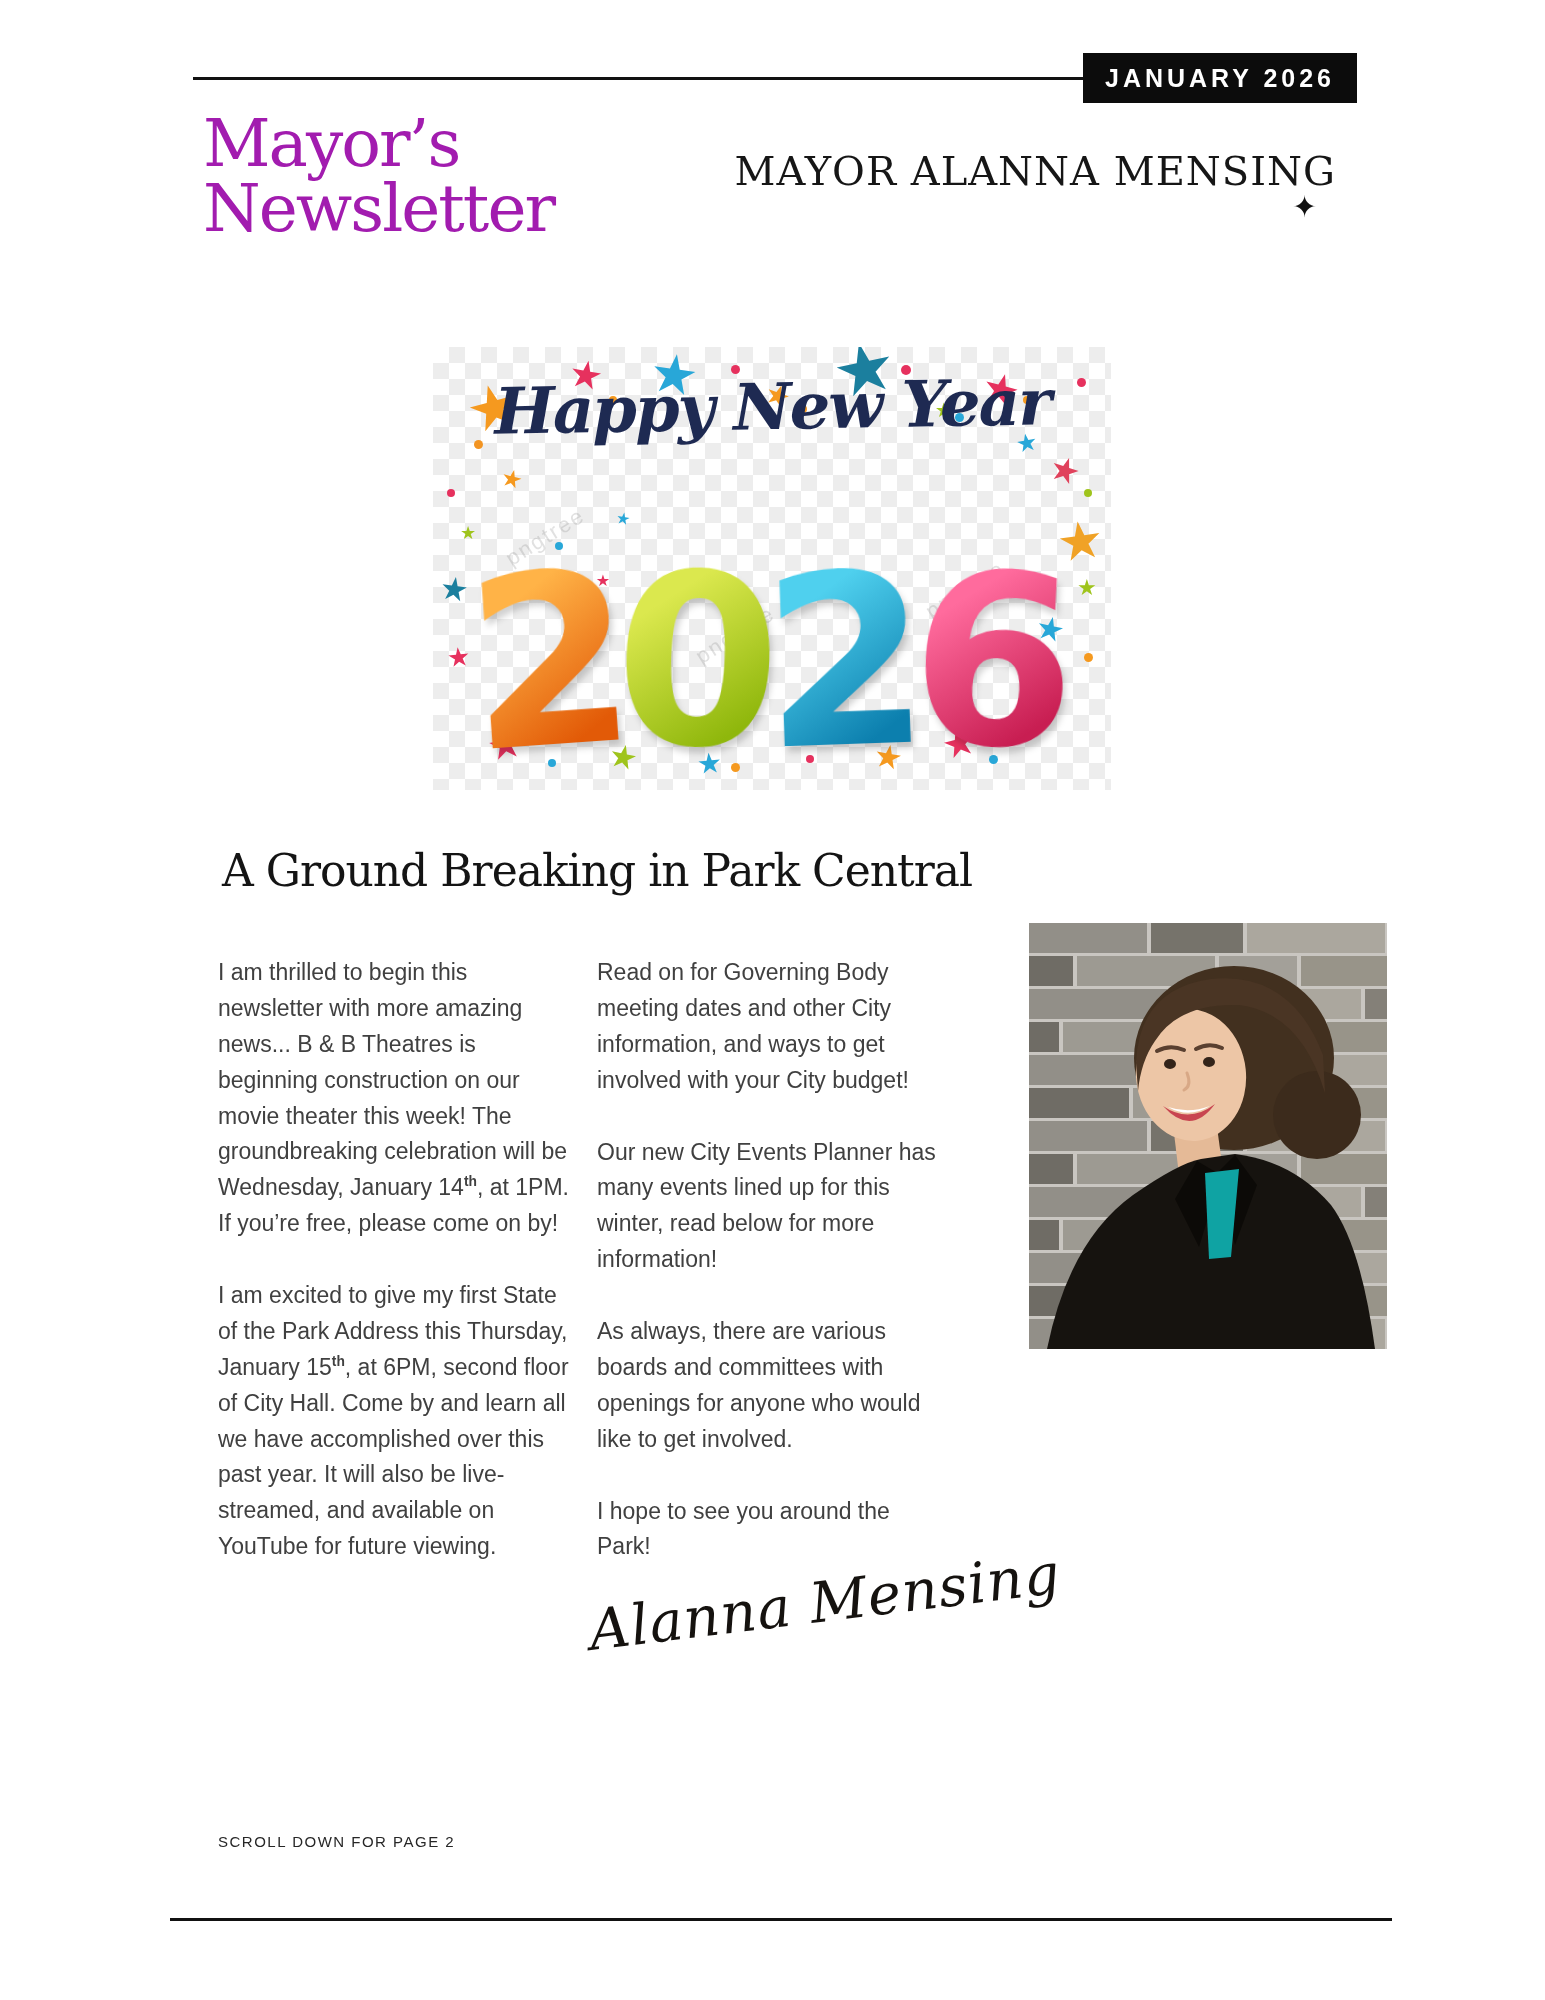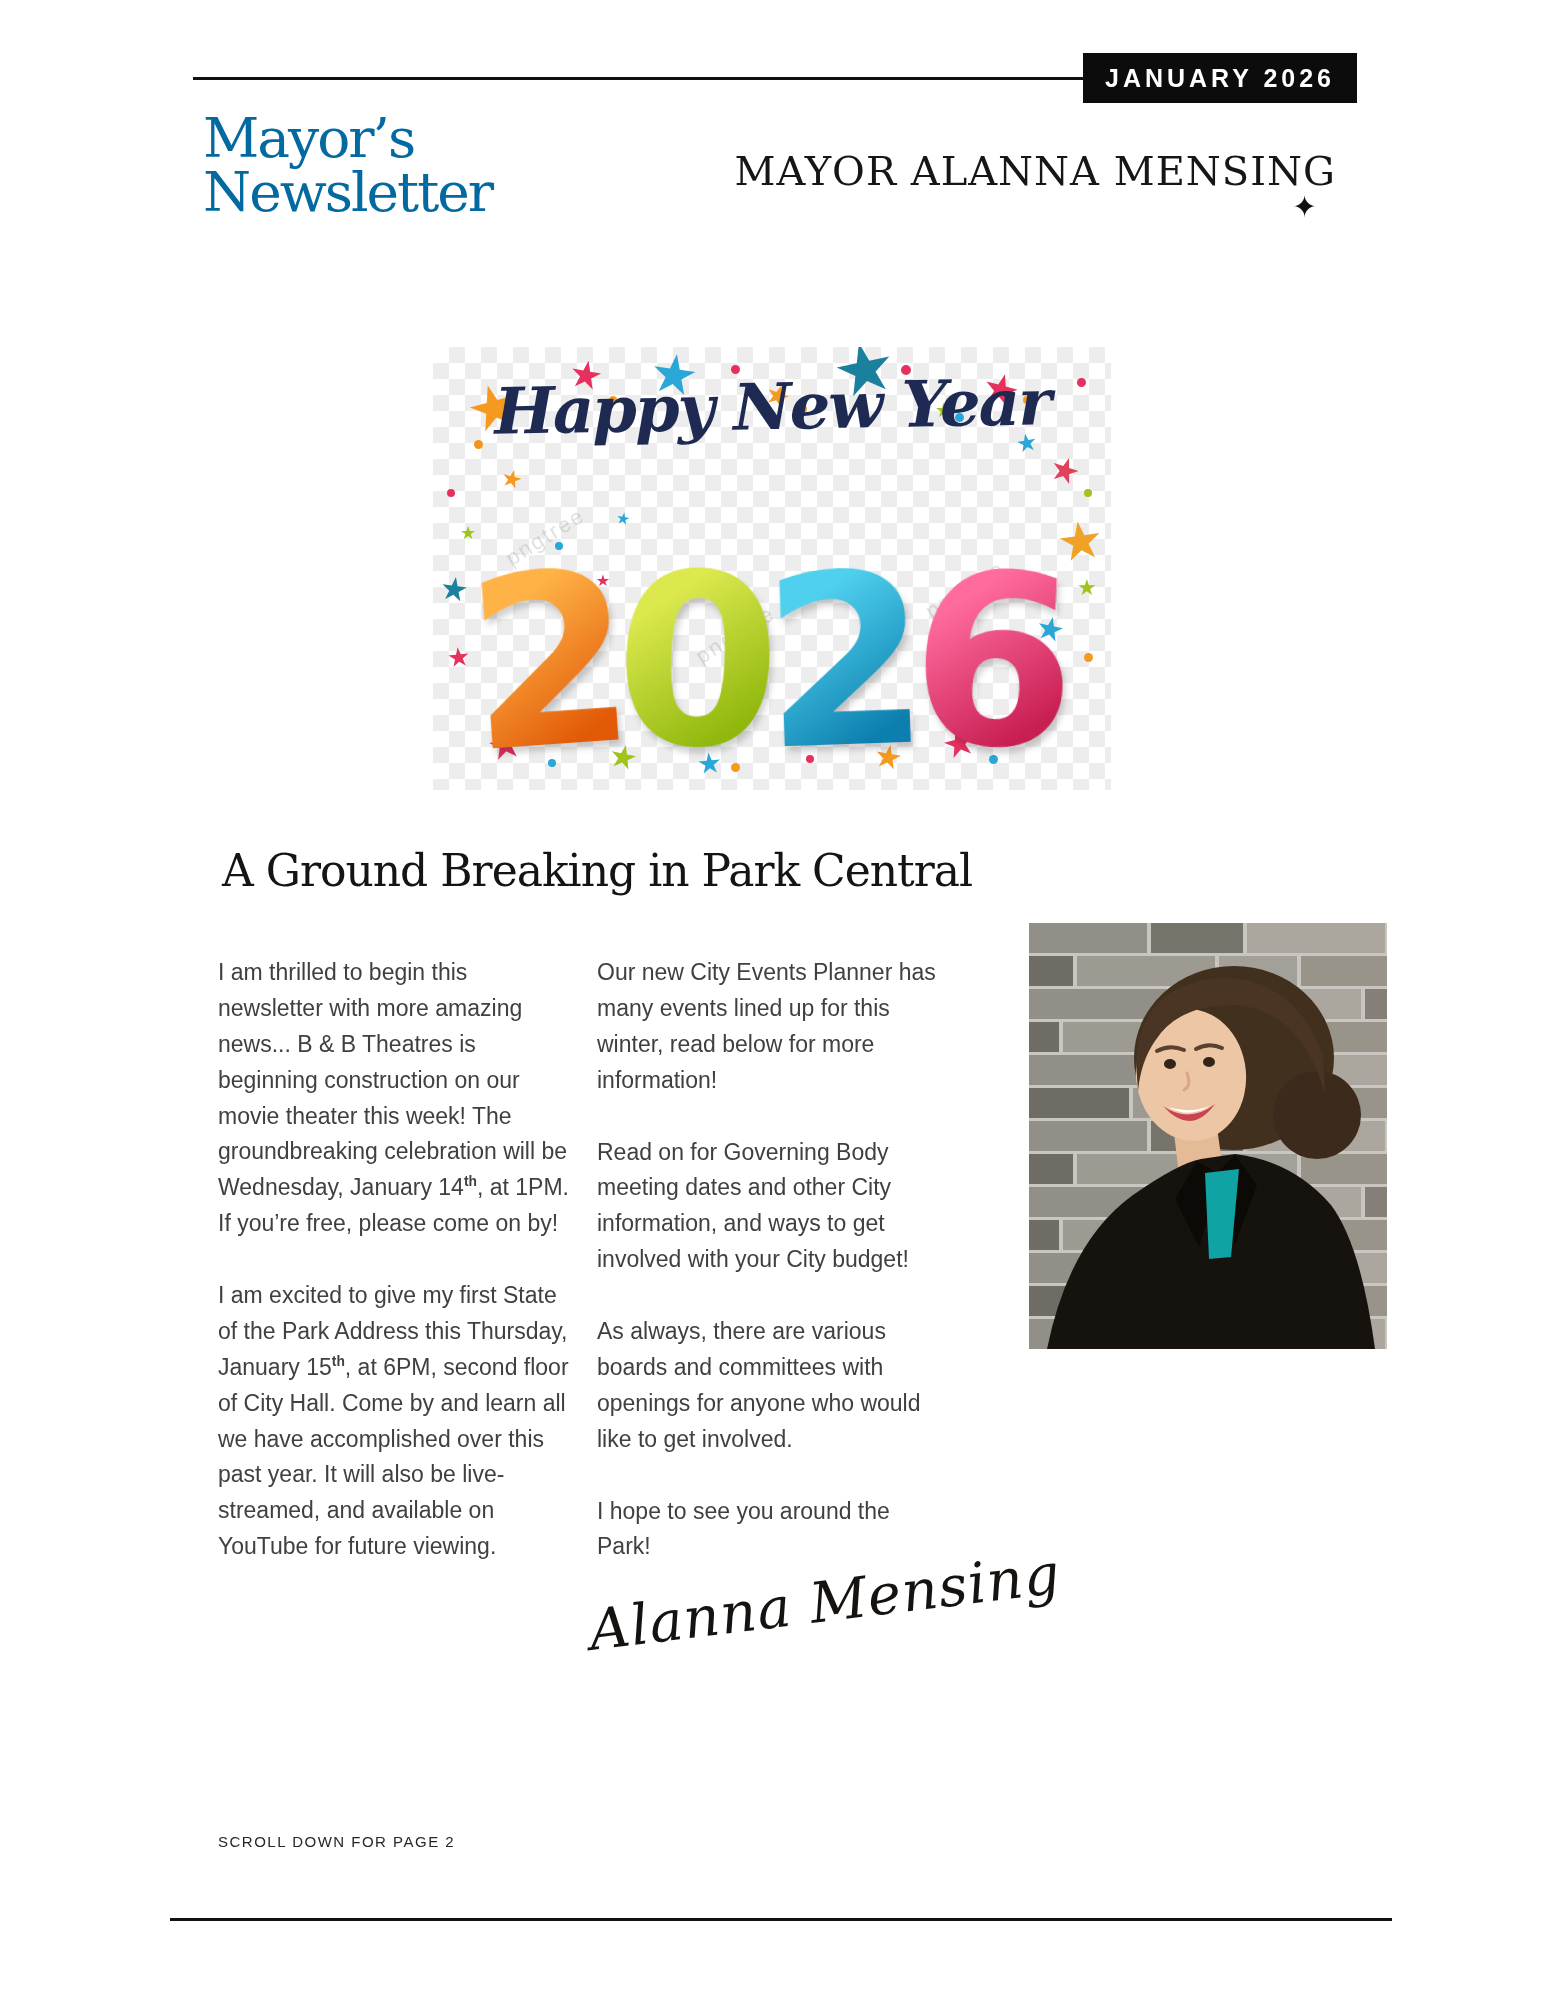--- a/index.html
+++ b/index.html
@@ -8,22 +8,22 @@
     margin:0 auto;overflow:hidden;font-family:"Liberation Sans",sans-serif;
   }
   
   .top-rule{position:absolute;left:193px;top:77px;width:892px;height:3px;background:#111;}
   .issue-badge{
     position:absolute;left:1083px;top:53px;width:274px;height:50px;background:#0c0c0c;
     color:#fff;display:flex;align-items:center;justify-content:center;
     font-family:"Liberation Sans",sans-serif;font-weight:bold;font-size:25px;letter-spacing:4px;
   }
   .masthead{
-    position:absolute;left:203px;top:112px;color:#0369a1;
-    font-family:"DejaVu Serif",serif;font-size:55px;line-height:0.98;letter-spacing:-2px;font-weight:500;
+    position:absolute;left:203px;top:112px;color:#a21caf;
+    font-family:"DejaVu Serif",serif;font-size:66px;line-height:0.98;letter-spacing:-2px;font-weight:500;
   }
   .byline{
     position:absolute;left:700px;top:148px;width:636px;text-align:right;color:#161616;
     font-family:"DejaVu Serif",serif;font-size:40px;letter-spacing:1px;
   }
   .sparkle{
     position:absolute;left:1292px;top:192px;font-size:30px;color:#111;line-height:1;
   }
   
   .hero{
@@ -160,22 +160,22 @@
   </div>
 
   <div class="article-heading">A Ground Breaking in Park Central</div>
 
   <div class="col col-1">
     <p><span>I am thrilled to begin this newsletter with more amazing news... B &amp; B Theatres is beginning construction on our movie theater this week! The groundbreaking celebration will be Wednesday, January 14</span><sup>th</sup><span>, at 1PM. If you’re free, please come on by!</span></p>
     <p><span>I am excited to give my first State of the Park Address this Thursday, January 15</span><sup>th</sup><span>, at 6PM, second floor of City Hall. Come by and learn all we have accomplished over this past year. It will also be live-streamed, and available on YouTube for future viewing.</span></p>
   </div>
 
   <div class="col col-2">
+    <p>Read on for Governing Body meeting dates and other City information, and ways to get involved with your City budget!</p>
     <p>Our new City Events Planner has many events lined up for this winter, read below for more information!</p>
-    <p>Read on for Governing Body meeting dates and other City information, and ways to get involved with your City budget!</p>
     <p>As always, there are various boards and committees with openings for anyone who would like to get involved.</p>
     <p>I hope to see you around the Park!</p>
   </div>
 
   <div class="photo">
     <svg width="358" height="426" viewBox="0 0 358 426" xmlns="http://www.w3.org/2000/svg">
       <rect x="0" y="0" width="358" height="426" fill="#c9c6c1"></rect>
       <g id="wall-bricks">
           <rect x="0" y="0" width="118" height="30" fill="#928f88"></rect>
           <rect x="122" y="0" width="92" height="30" fill="#76736b"></rect>

